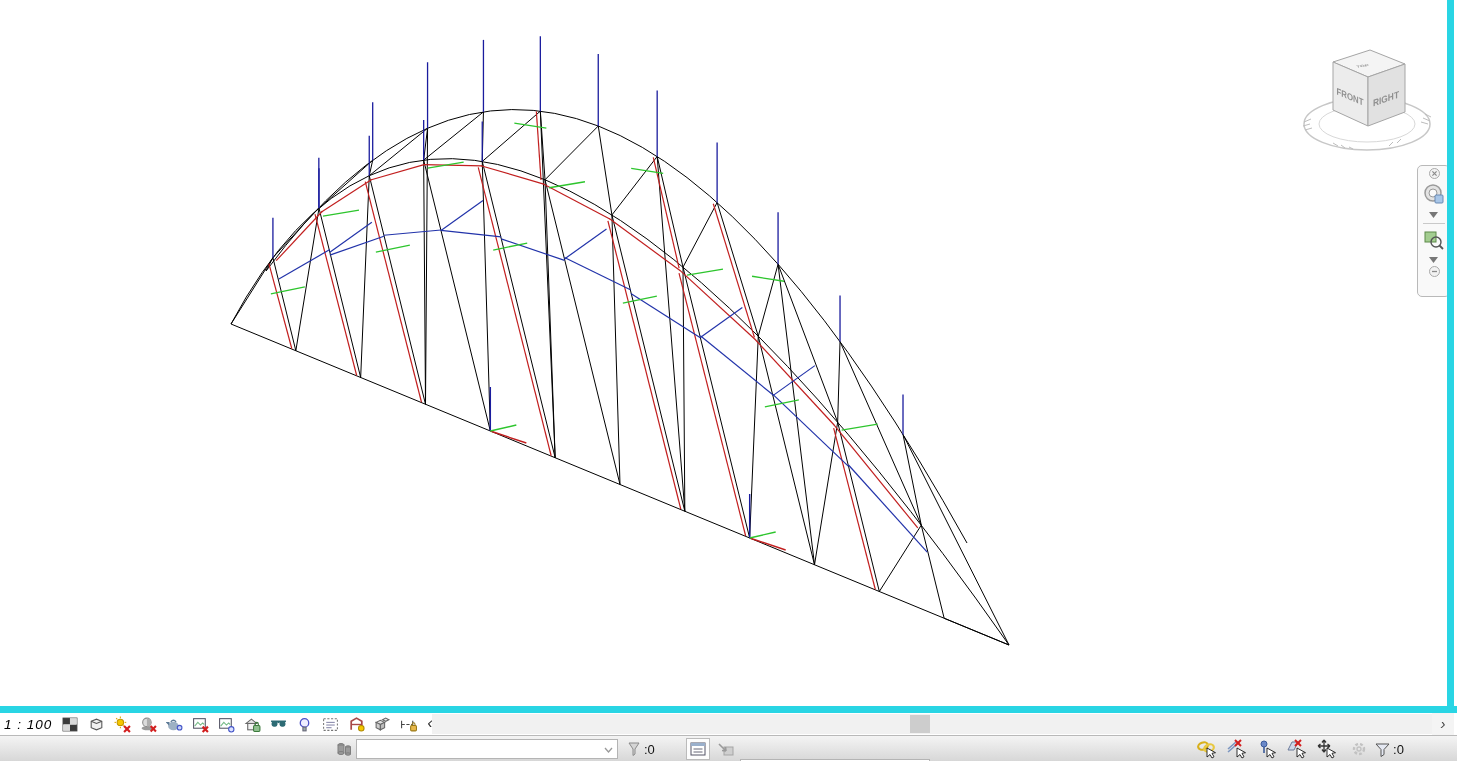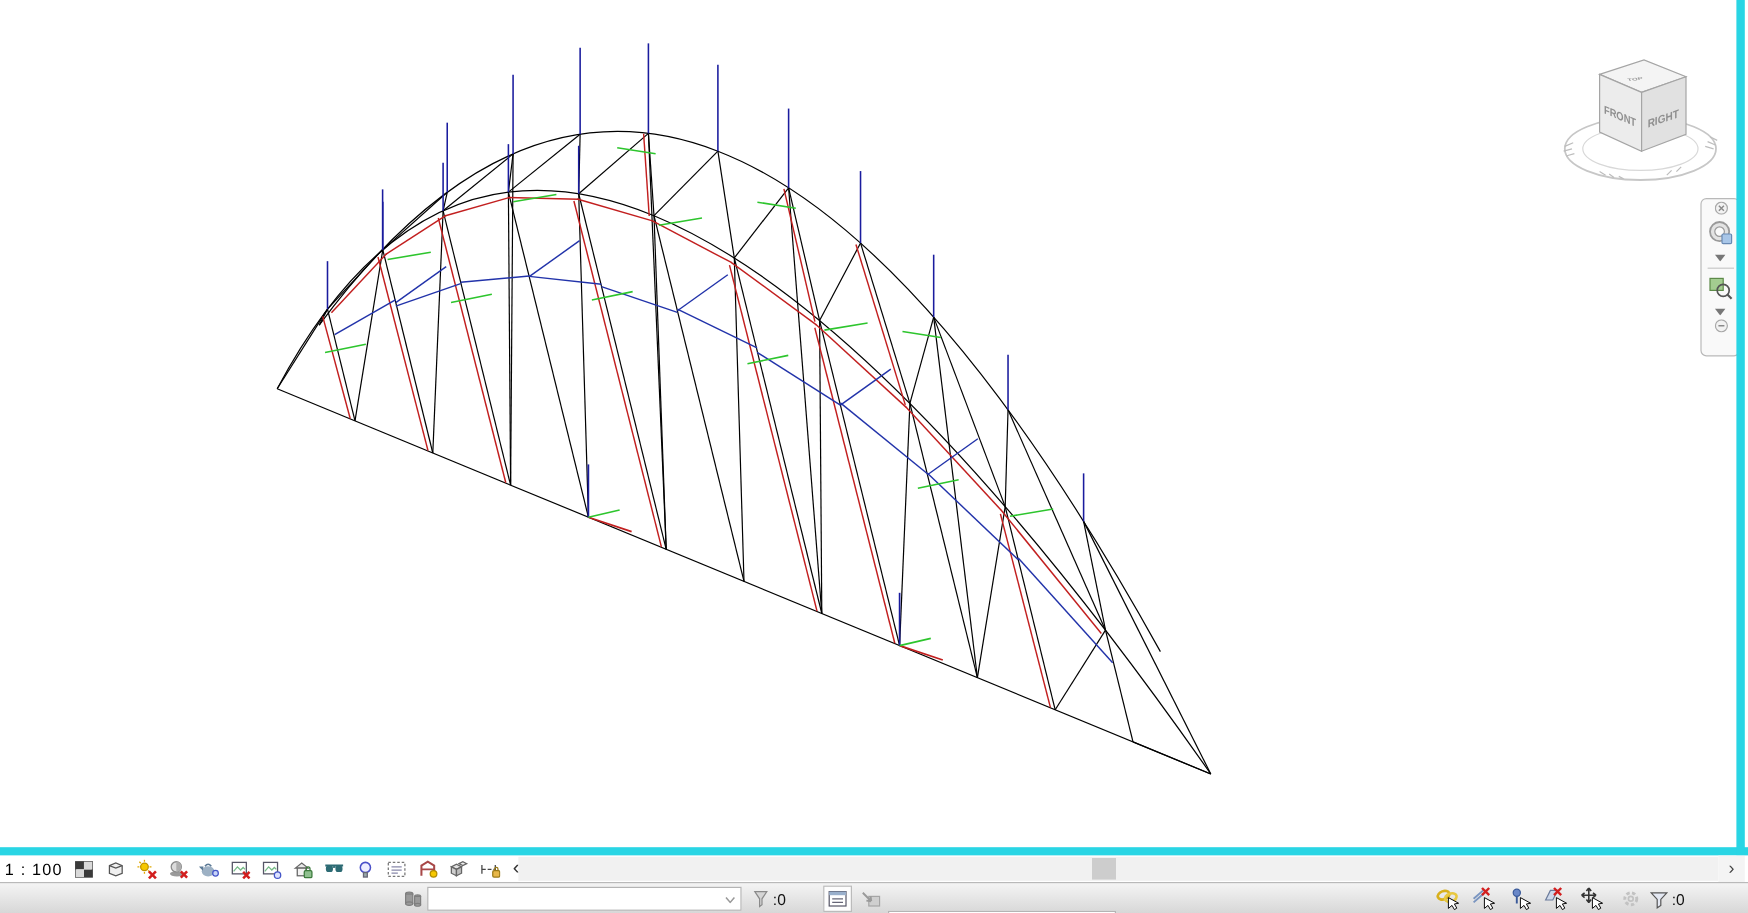--- a/index.html
+++ b/index.html
@@ -19,21 +19,21 @@
 
   
   .navbar { position:absolute; left:1417px; top:165px; width:33px; height:132px;
             background:rgba(248,248,248,.92); border:1px solid #b9b9b9; border-radius:5px;
             display:flex; flex-direction:column; align-items:center; padding:2px 0; }
   .navbar .nb-btn { width:26px; display:flex; justify-content:center; align-items:center; cursor:pointer; }
   .navbar hr { width:22px; border:none; border-top:1px solid #c9c9c9; margin:2px 0; }
   .nb-close, .nb-collapse { align-self:flex-end; margin-right:2px; }
 
   
-  .scroll-row { position:absolute; left:0; top:713px; width:1457px; height:22px; background:#fff; }
+  .scroll-row { position:absolute; left:0; top:713px; width:1457px; height:22px; background:#fff;font-style:italic; }
   .vcb { position:absolute; left:0; top:0; height:22px; display:flex; align-items:center; }
   .vcb-scale { font-size:13.5px; color:#000; padding:0 10px 0 4px; letter-spacing:1px; cursor:pointer; }
   .vcb-icons { display:flex; align-items:center; gap:9px; }
   .vcb-icons .ic { width:17px; height:17px; cursor:pointer; }
   .vcb-collapse { font-size:17px; color:#333; padding:0 6px 2px 10px; cursor:pointer; line-height:18px; }
   .hscroll { position:absolute; left:432px; top:1px; width:1000px; height:20px; background:#f1f1f1; }
   .hthumb  { position:absolute; left:478px; top:1px; width:20px; height:18px; background:#cdcdcd; }
   .hs-right { position:absolute; left:1432px; top:0; width:22px; height:22px; background:#f4f4f4;
               color:#444; font-size:15px; text-align:center; line-height:21px; cursor:pointer; }
 

